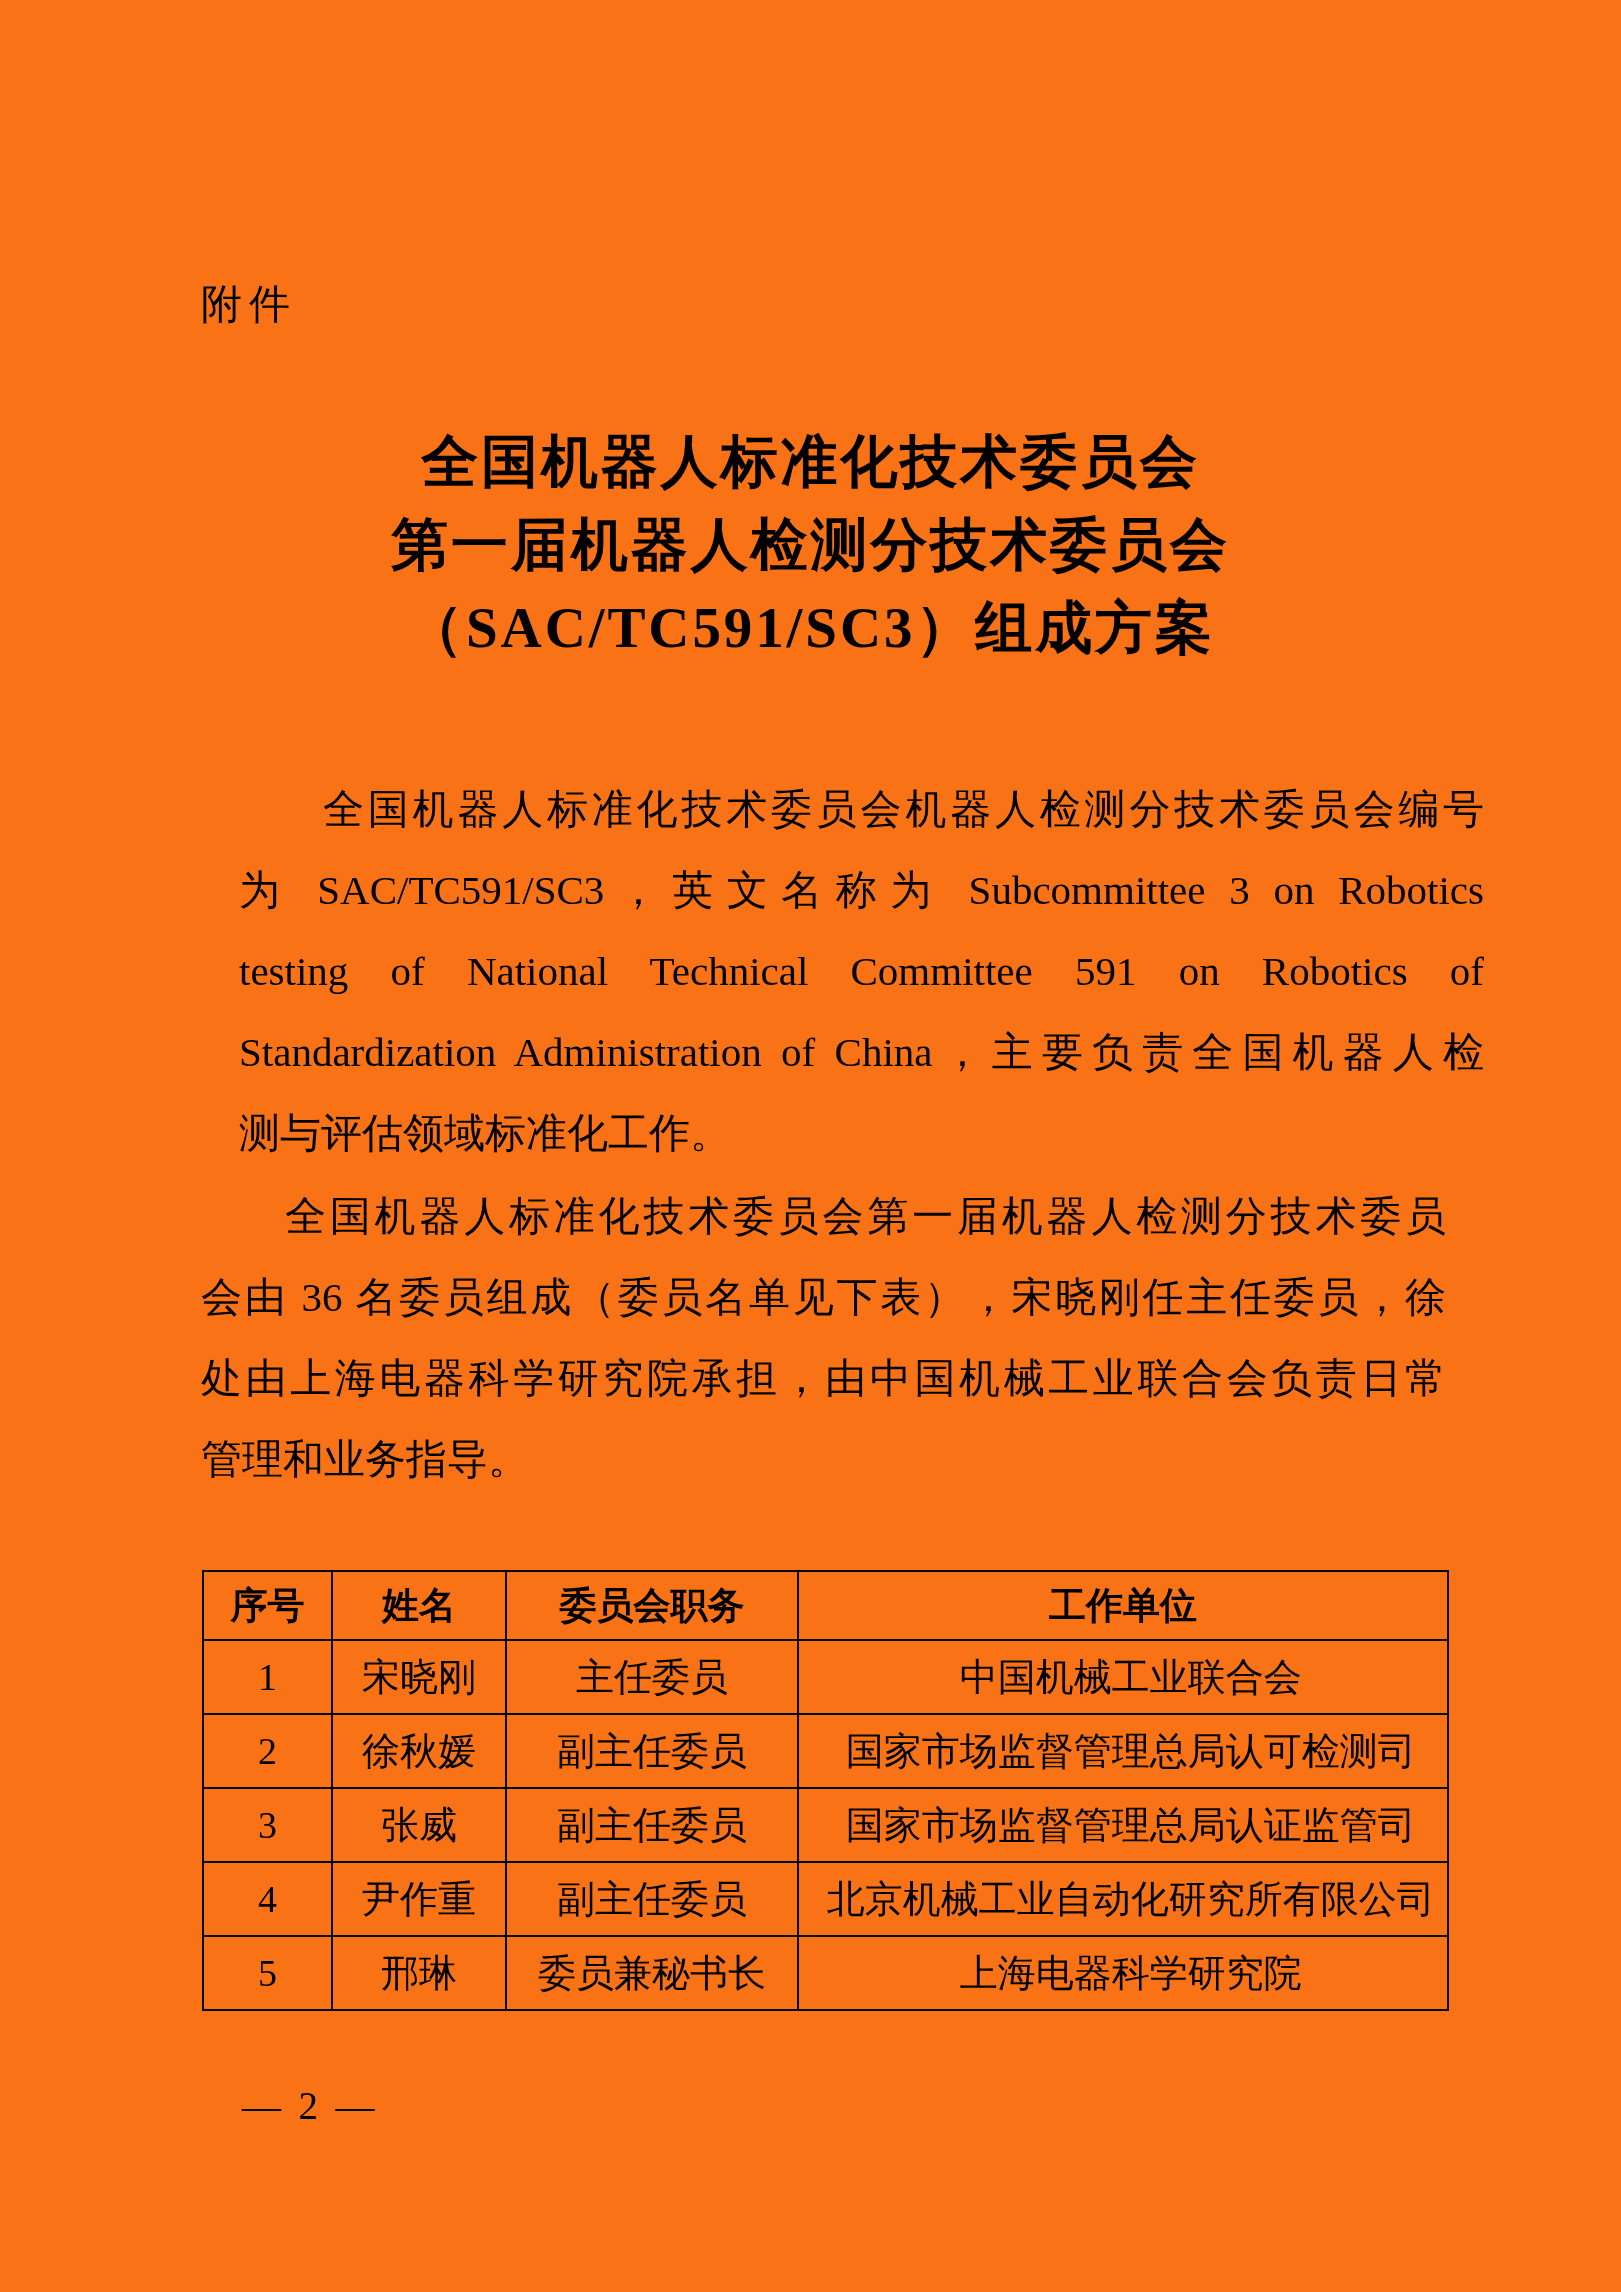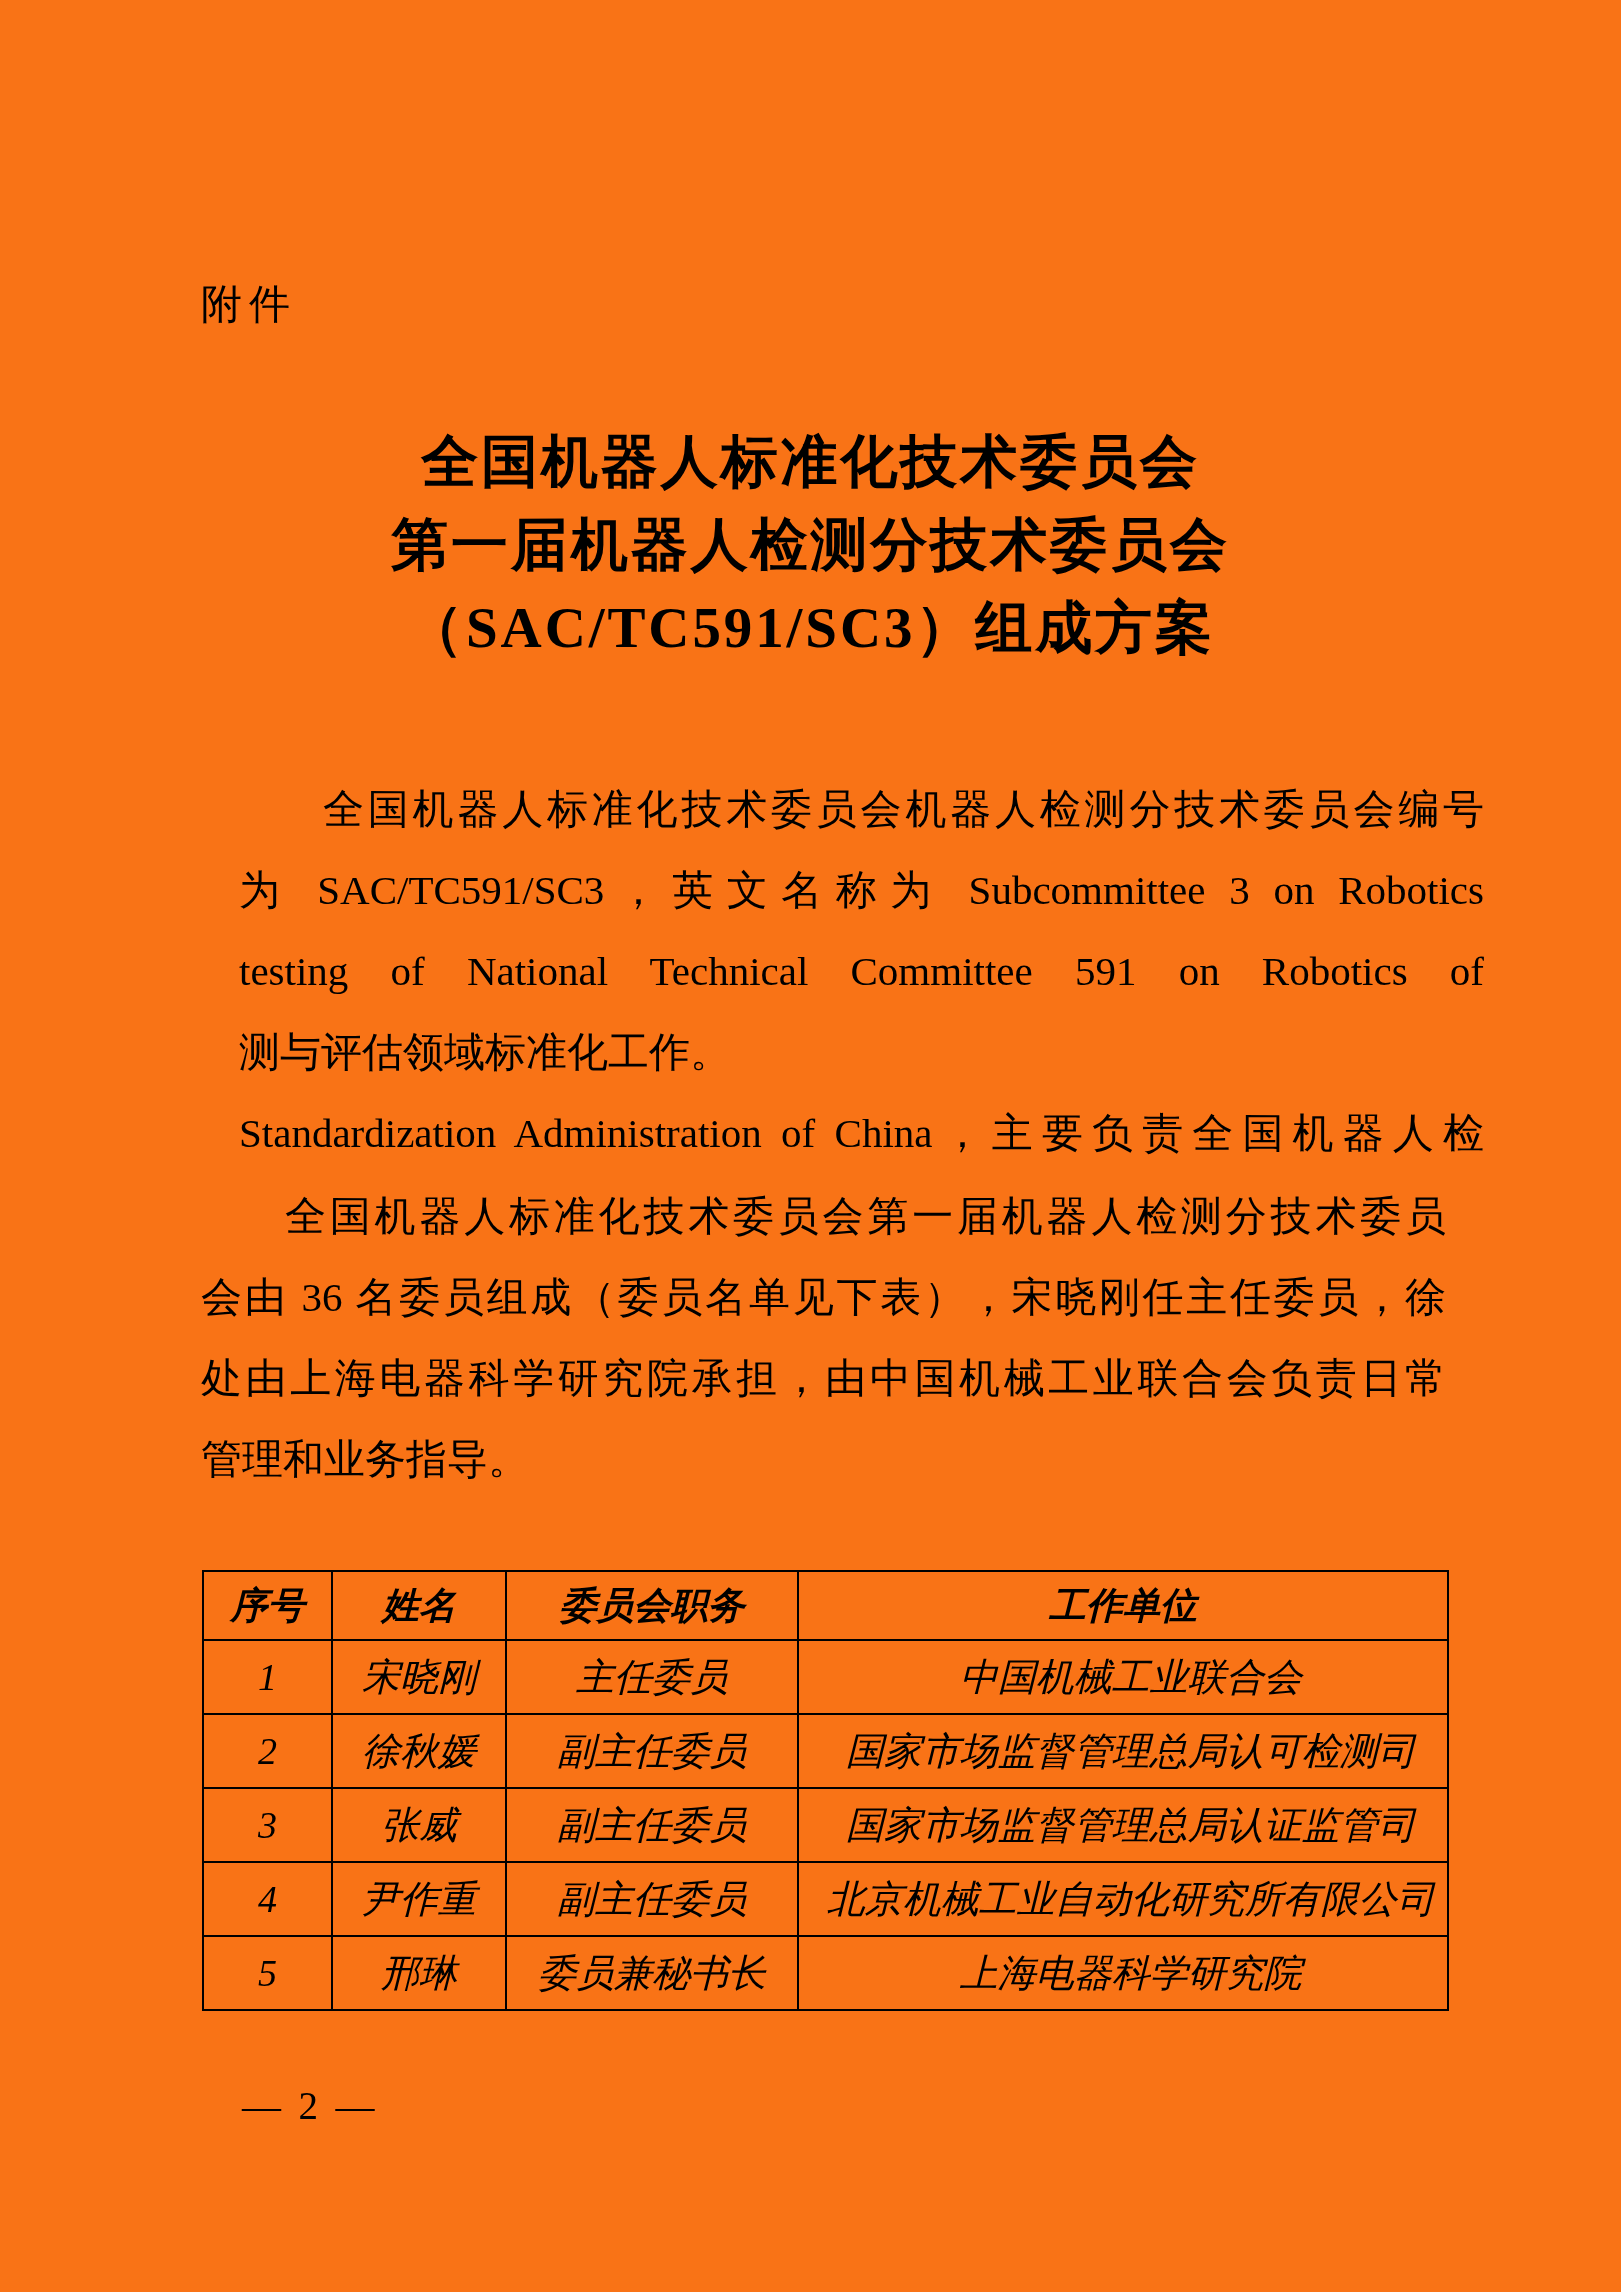--- a/index.html
+++ b/index.html
@@ -71,21 +71,20 @@
     table-layout: fixed;
     border: 2.9px solid #000000;
   }
   .members-table th,
   .members-table td {
     border: 2px solid #000000;
     text-align: center;
     vertical-align: middle;
     padding: 0;
     overflow: hidden;
-    font-style: italic;
   }
   .members-table thead th {
     height: 67px;
     font-family: "Liberation Sans", "DejaVu Sans", sans-serif;
     font-weight: 600;
     font-size: 37px;
     border-bottom: 2.9px solid #000000;
   }
   .members-table tbody td {
     height: 72px;
@@ -116,22 +115,22 @@
   <div class="doc-title">
     <div class="title-line">全国机器人标准化技术委员会</div>
     <div class="title-line">第一届机器人检测分技术委员会</div>
     <div class="title-line">（SAC/TC591/SC3）组成方案</div>
   </div>
 
   <div class="para para-1">
     <div class="bline indent">全国机器人标准化技术委员会机器人检测分技术委员会编号</div>
     <div class="bline">为 SAC/TC591/SC3，英文名称为 Subcommittee 3 on Robotics</div>
     <div class="bline">testing of National Technical Committee 591 on Robotics of</div>
+    <div class="bline">Standardization Administration of China，主要负责全国机器人检</div>
     <div class="bline lastline">测与评估领域标准化工作。</div>
-    <div class="bline">Standardization Administration of China，主要负责全国机器人检</div>
   </div>
 
   <div class="para para-2">
     <div class="bline indent">全国机器人标准化技术委员会第一届机器人检测分技术委员</div>
     <div class="bline">会由 36 名委员组成（委员名单见下表），宋晓刚任主任委员，徐</div>
     <div class="bline">处由上海电器科学研究院承担，由中国机械工业联合会负责日常</div>
     <div class="bline lastline">管理和业务指导。</div>
   </div>
 
   <table class="members-table">

